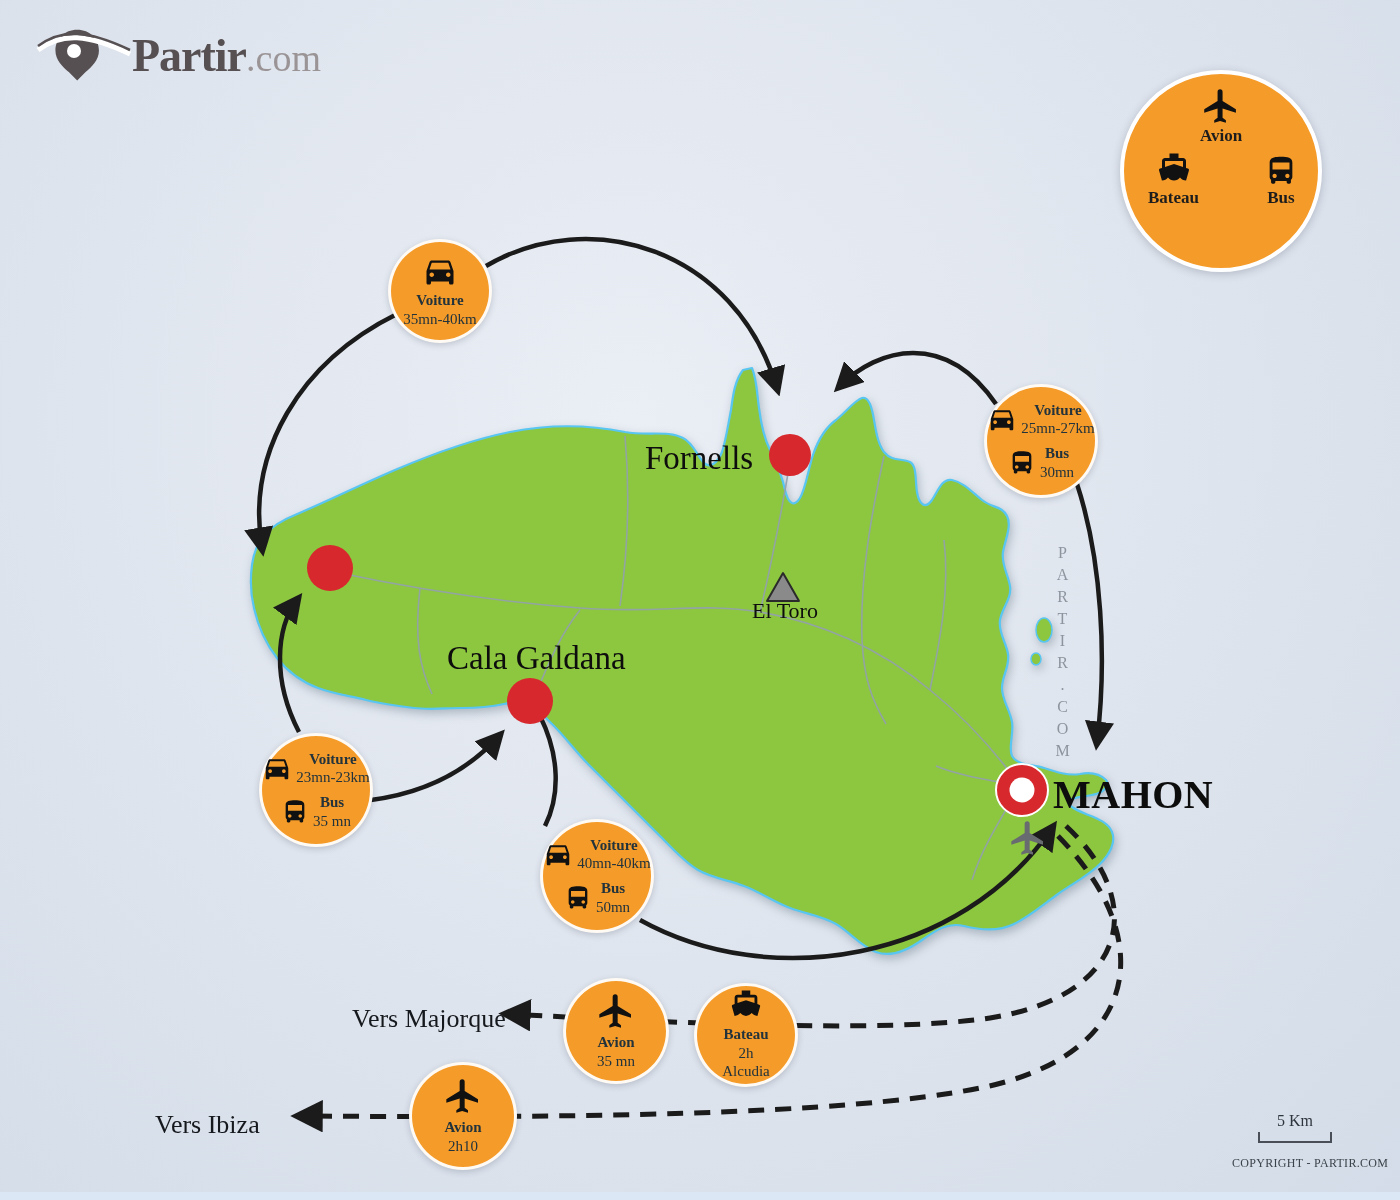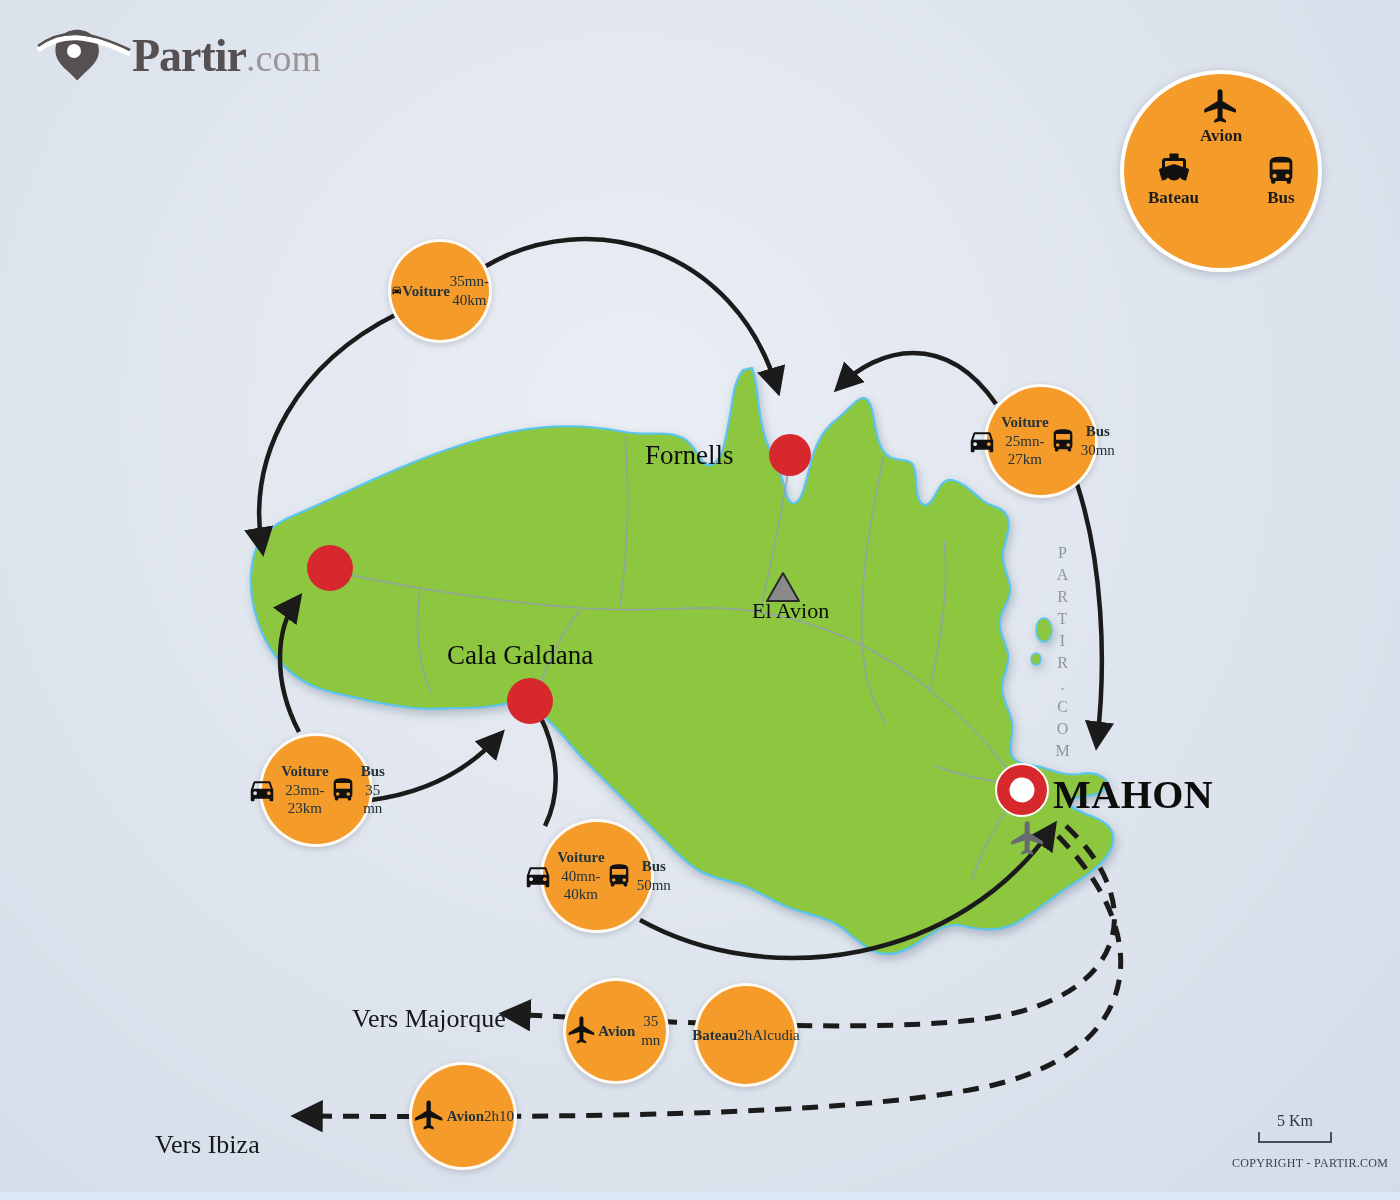--- a/index.html
+++ b/index.html
@@ -17,29 +17,29 @@
   
   .page-title{position:absolute;left:30px;top:106px;font-size:29px;font-weight:bold;color:#17271f;}
   
   .legend{position:absolute;left:1120px;top:70px;width:202px;height:202px;border-radius:50%;
     background:#F59B29;border:4px solid #ffffff;box-shadow:0 2px 8px rgba(50,60,80,.25);box-sizing:border-box;}
   .legend-item{position:absolute;display:flex;flex-direction:column;align-items:center;
     color:#1d1d1d;font-weight:bold;font-size:17px;line-height:1.2;white-space:nowrap;}
   .legend-item svg{color:#111;}
   
   .bubble{position:absolute;border-radius:50%;background:#F59B29;border:3px solid rgba(255,255,255,.95);
-    box-shadow:0 2px 6px rgba(50,60,80,.22);color:#22333c;display:flex;flex-direction:row;
+    box-shadow:0 2px 6px rgba(50,60,80,.22);color:#22333c;display:flex;flex-direction:column;
     align-items:center;justify-content:center;text-align:center;box-sizing:border-box;}
   .btitle{font-weight:bold;font-size:15px;line-height:1.25;}
   .bval{font-size:15px;line-height:1.25;}
   .bubble .row{display:flex;align-items:center;gap:4px;margin:3px 0;}
   .bubble .row svg{flex:0 0 auto;color:#111;}
   .bubble.stack svg{color:#111;margin-bottom:2px;}
   
-  .place-label{position:absolute;color:#0d0d0d;font-size:27px;white-space:nowrap;}
+  .place-label{position:absolute;color:#0d0d0d;font-size:33px;white-space:nowrap;}
   .place-label.small{font-size:22px;}
   .place-label.caps{font-weight:bold;font-size:40px;letter-spacing:.5px;}
   .ext-label{position:absolute;color:#15181c;font-size:26px;white-space:nowrap;}
   
   .watermark{position:absolute;left:1053px;top:544px;writing-mode:vertical-rl;text-orientation:upright;
     letter-spacing:5px;font-size:16px;color:#8e949d;}
   
   .scale-wrap{position:absolute;left:1258px;top:1112px;width:74px;text-align:center;}
   .scale-label{font-size:16px;color:#2e343b;}
   .scale-bar{margin-top:2px;height:9px;border-left:2px solid #4a4f57;border-right:2px solid #4a4f57;border-bottom:2px solid #4a4f57;}
@@ -278,24 +278,24 @@
     <svg width="40" height="40">
         <use href="#icon-plane" fill="currentColor"></use>
       </svg>
     <div class="btitle">Avion</div>
     <div class="bval">2h10</div>
   </div>
 
   <div class="place-label" style="left:645px;top:440px;">Fornells</div>
   <div class="place-label" style="left:447px;top:640px;">Cala Galdana</div>
   <div class="place-label caps" style="left:1053px;top:771px;">MAHON</div>
-  <div class="place-label small" style="left:752px;top:598px;">El Avion</div>
+  <div class="place-label small" style="left:752px;top:598px;">El Toro</div>
 
   <div class="ext-label" style="left:308px;top:1004px;margin-left:44px;">Vers Majorque</div>
-  <div class="ext-label" style="left:155px;top:1110px;margin-top:20px;">Vers Ibiza</div>
+  <div class="ext-label" style="left:155px;top:1110px;">Vers Ibiza</div>
 
   <div class="watermark">PARTIR.COM</div>
 
   <div class="scale-wrap">
     <div class="scale-label">5 Km</div>
     <div class="scale-bar"></div>
   </div>
   <div class="copyright">COPYRIGHT - PARTIR.COM</div>
 
   <div class="bottom-strip"></div>

